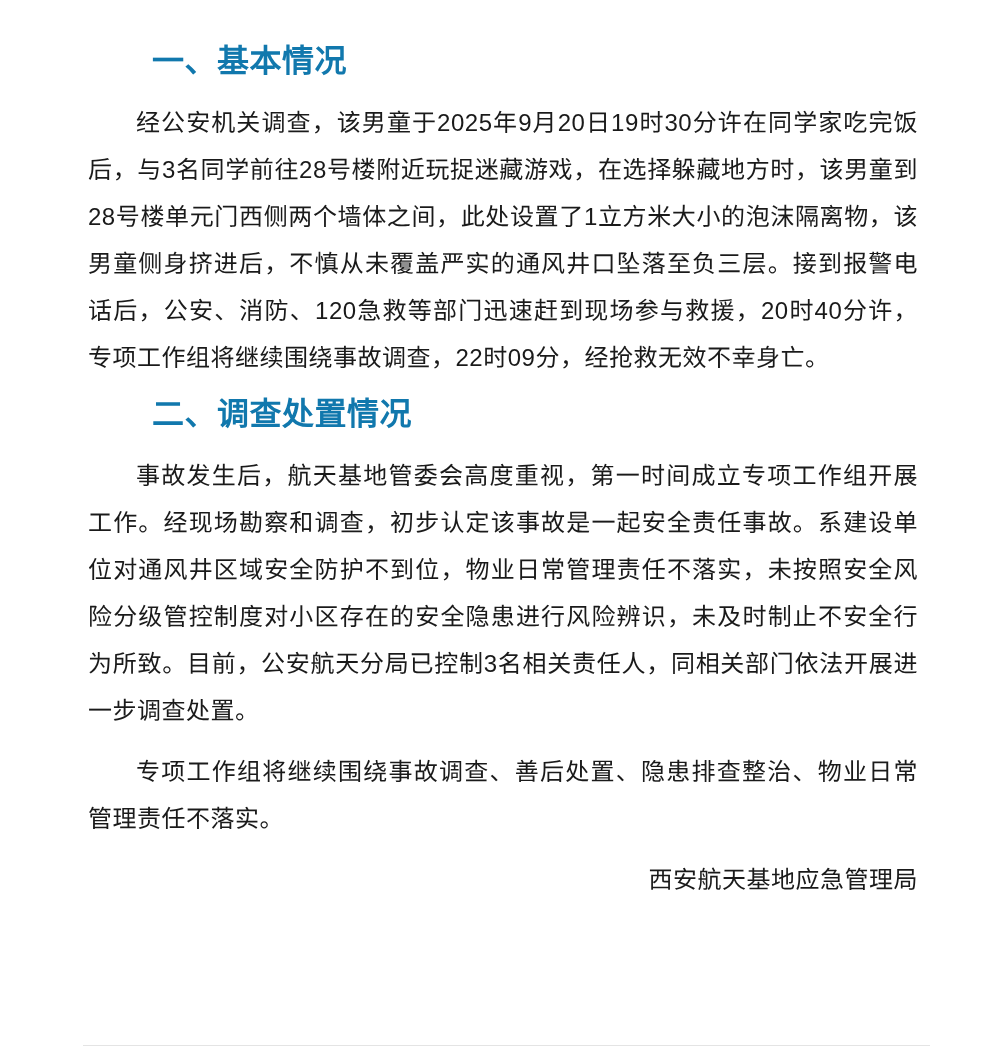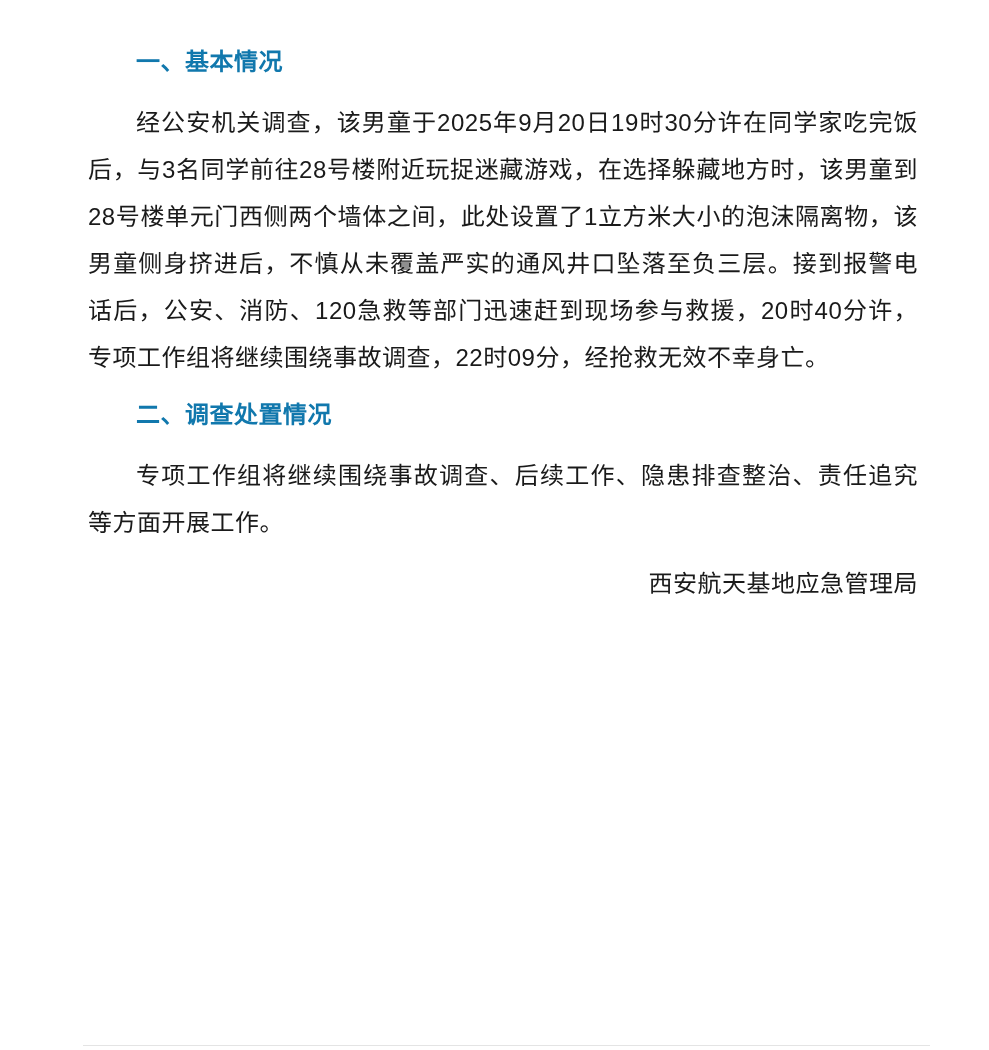--- a/index.html
+++ b/index.html
@@ -27,21 +27,21 @@
     margin: 14px 0 0 0;
     text-align: justify;
     text-indent: 2em;
     word-break: break-all;
   }
   .para.first {
     margin-top: 0;
   }
   .heading {
     margin: 10px 0 0 0;
-    font-size: 24px;
+    font-size: 32px;
     line-height: 47px;
     font-weight: 700;
     color: #1178ad;
     text-indent: 2em;
   }
   .signoff {
     margin: 14px 0 0 0;
     text-align: right;
   }
   .signoff div {
@@ -61,23 +61,24 @@
 
 <div class="doc">
 
 
   <p class="heading">一、基本情况</p>
 
   <p class="para">经公安机关调查，该男童于2025年9月20日19时30分许在同学家吃完饭后，与3名同学前往28号楼附近玩捉迷藏游戏，在选择躲藏地方时，该男童到28号楼单元门西侧两个墙体之间，此处设置了1立方米大小的泡沫隔离物，该男童侧身挤进后，不慎从未覆盖严实的通风井口坠落至负三层。接到报警电话后，公安、消防、120急救等部门迅速赶到现场参与救援，20时40分许，专项工作组将继续围绕事故调查，22时09分，经抢救无效不幸身亡。</p>
 
   <p class="heading">二、调查处置情况</p>
 
+  <p class="para">事故发生后，航天基地管委会高度重视，第一时间成立专项工作组开展工作。经现场勘察和调查，初步认定该事故是一起安全责任事故。系建设单位对通风井区域安全防护不到位，物业日常管理责任不落实，未按照安全风险分级管控制度对小区存在的安全隐患进行风险辨识，未及时制止不安全行为所致。目前，公安航天分局已控制3名相关责任人，同相关部门依法开展进一步调查处置。</p>
 
 
-  <p class="para">专项工作组将继续围绕事故调查、后续工作、隐患排查整治、责任追究等方面开展工作。</p>
+  <p class="para">专项工作组将继续围绕事故调查、善后处置、隐患排查整治、物业日常管理责任不落实。</p>
 
   <div class="signoff">
     <div>西安航天基地应急管理局</div>
 
   </div>
 
 </div>
 
 <div class="divider"></div>
 

